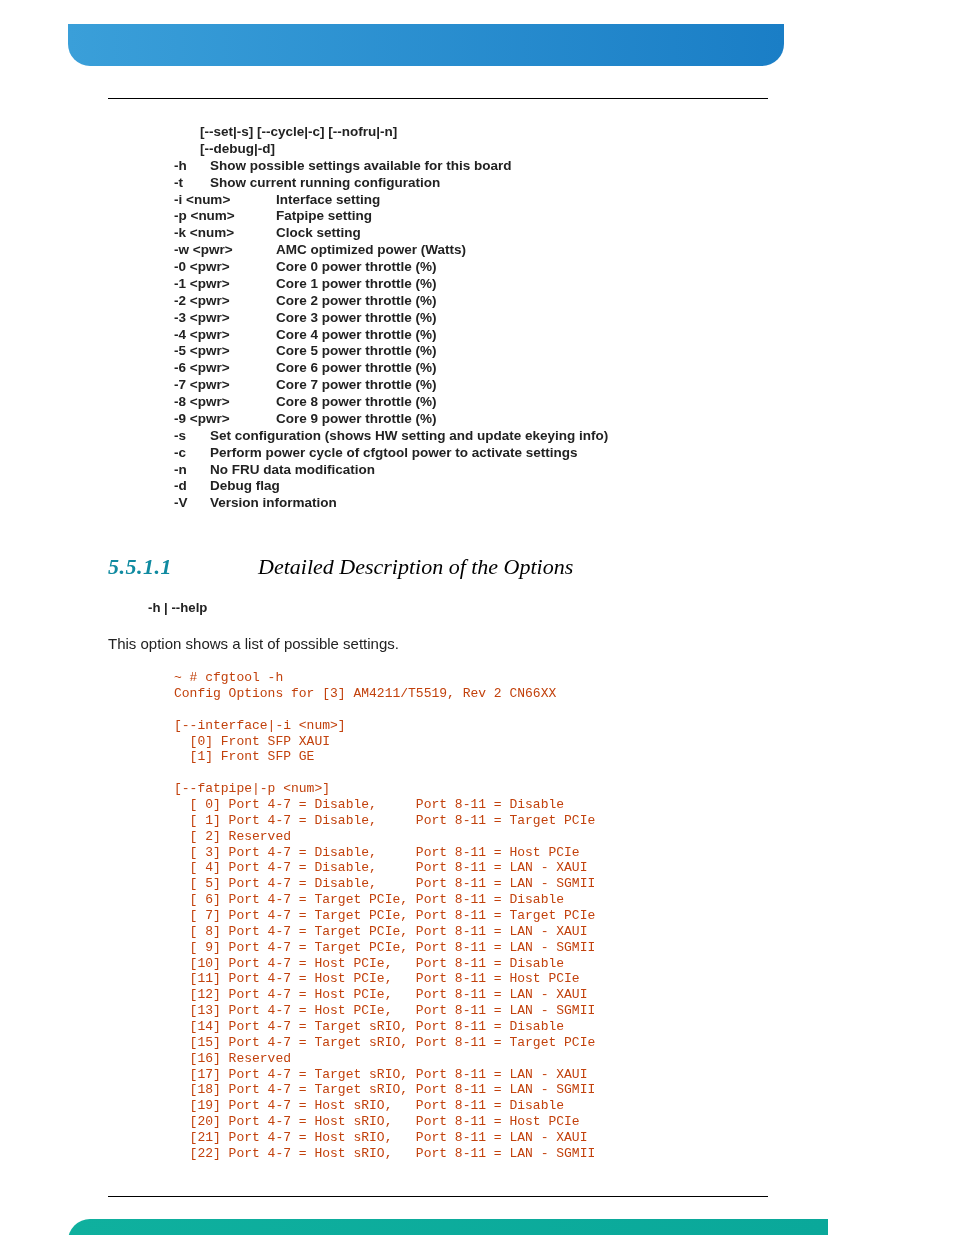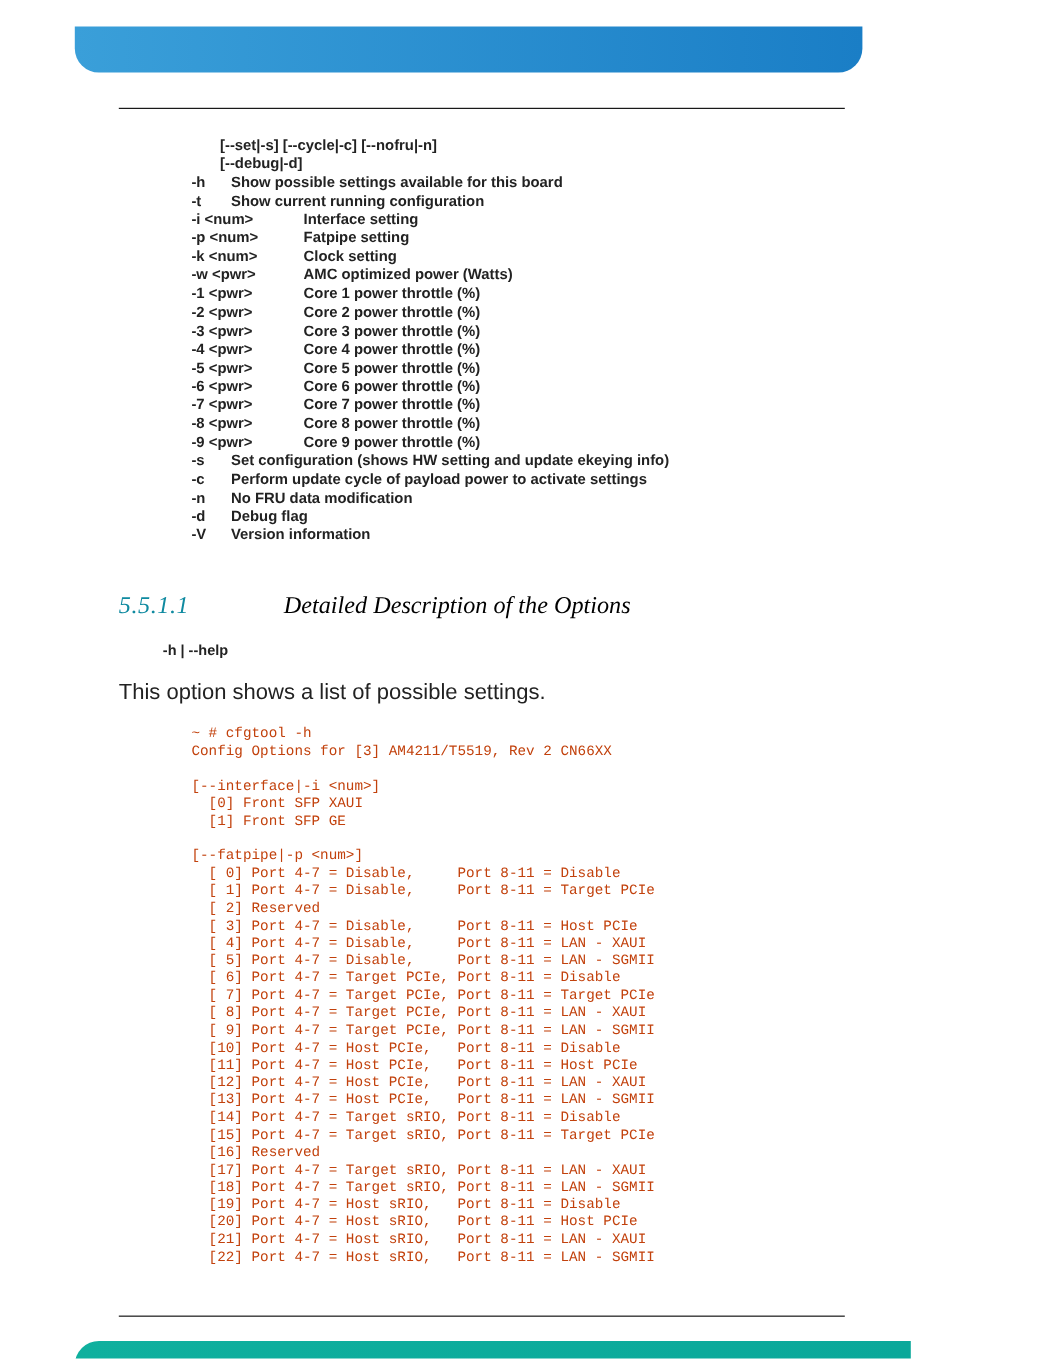--- a/index.html
+++ b/index.html
@@ -9,24 +9,24 @@
     background: linear-gradient(90deg, #3a9fd9 0%, #1a7ec6 100%);
     border-bottom-left-radius: 22px; border-bottom-right-radius: 22px; }
   .hr { position: absolute; top: 74px; left: 108px; right: 60px; height: 1px; background: #000; }
   .content { position: absolute; top: 100px; left: 108px; right: 60px; }
   .opts { font-size: 13.5px; font-weight: 700; line-height: 1.25; color: #222; padding-left: 66px; }
   .opts .line { white-space: pre; }
   .opts .flagrow { display: flex; }
   .opts .flag { width: 102px; white-space: pre; }
   .opts .tight .flag { width: 36px; }
   .section-heading { display: flex; align-items: baseline; margin-top: 42px; margin-bottom: 20px; }
-  .section-heading .num { color: #0f8aa0; font-weight: 400; font-style: italic; font-size: 22px; letter-spacing: .5px; width: 150px; font-family: Georgia, 'Times New Roman', serif; }
+  .section-heading .num { color: #0f8aa0; font-weight: 700; font-style: italic; font-size: 22px; letter-spacing: .5px; width: 150px; font-family: Georgia, 'Times New Roman', serif; }
   .section-heading .title { color: #000000; font-weight: 400; font-style: italic; font-size: 22px; font-family: Georgia, 'Times New Roman', serif; }
   .subflag { font-size: 13.2px; font-weight: 700; padding-left: 40px; margin-bottom: 20px; }
-  .desc { font-size: 20px; font-weight: 400; margin-bottom: 18px; color: #222; }
+  .desc { font-size: 15px; font-weight: 400; margin-bottom: 18px; color: #222; }
   .code { font-family: "Courier New", Courier, monospace; font-size: 13px; line-height: 1.22; white-space: pre; padding-left: 66px; color: #c2410c; }
   .footer-bar { position: absolute; left: 108px; right: 60px; bottom: 62px; height: 1px; background: #000; }
   .footer-text { position: absolute; left: 108px; right: 60px; bottom: 46px; font-size: 11px; color: #222; display: flex; justify-content: space-between; }
   .footer-text .pgnum { position: absolute; left: 50%; transform: translateX(-50%); }
   .bottom-banner { position: absolute; bottom: 0; left: 68px; right: 0; height: 40px;
     background: linear-gradient(90deg, #0fb09e 0%, #0aa89a 100%);
     border-top-left-radius: 22px;
     display: flex; align-items: flex-end; justify-content: flex-end; padding-right: 32px; }
   .bottom-banner .url { color: #fff; font-size: 18px; letter-spacing: .3px; }
 </style>
@@ -63,20 +63,24 @@
           </div>
           <div class="flagrow">
             <span class="flag">-k &lt;num&gt;</span>
             <span>Clock setting</span>
           </div>
           <div class="flagrow">
             <span class="flag">-w &lt;pwr&gt;</span>
             <span>AMC optimized power (Watts)</span>
           </div>
           <div class="flagrow">
+            <span class="flag">-0 &lt;pwr&gt;</span>
+            <span>Core 0 power throttle (%)</span>
+          </div>
+          <div class="flagrow">
             <span class="flag">-1 &lt;pwr&gt;</span>
             <span>Core 1 power throttle (%)</span>
           </div>
           <div class="flagrow">
             <span class="flag">-2 &lt;pwr&gt;</span>
             <span>Core 2 power throttle (%)</span>
           </div>
           <div class="flagrow">
             <span class="flag">-3 &lt;pwr&gt;</span>
             <span>Core 3 power throttle (%)</span>
@@ -104,21 +108,21 @@
           <div class="flagrow">
             <span class="flag">-9 &lt;pwr&gt;</span>
             <span>Core 9 power throttle (%)</span>
           </div>
           <div class="flagrow tight">
             <span class="flag">-s</span>
             <span>Set configuration (shows HW setting and update ekeying info)</span>
           </div>
           <div class="flagrow tight">
             <span class="flag">-c</span>
-            <span>Perform update cycle of payload power to activate settings</span>
+            <span>Perform power cycle of cfgtool power to activate settings</span>
           </div>
           <div class="flagrow tight">
             <span class="flag">-n</span>
             <span>No FRU data modification</span>
           </div>
           <div class="flagrow tight">
             <span class="flag">-d</span>
             <span>Debug flag</span>
           </div>
           <div class="flagrow tight">

